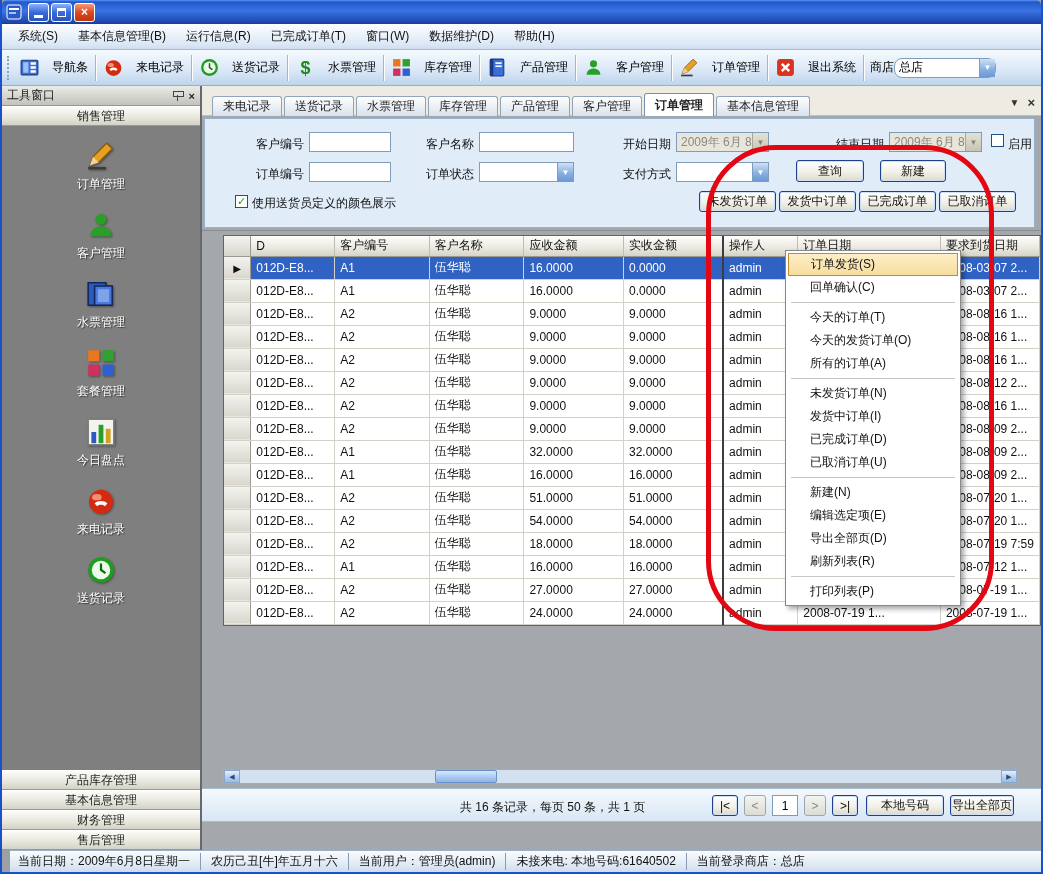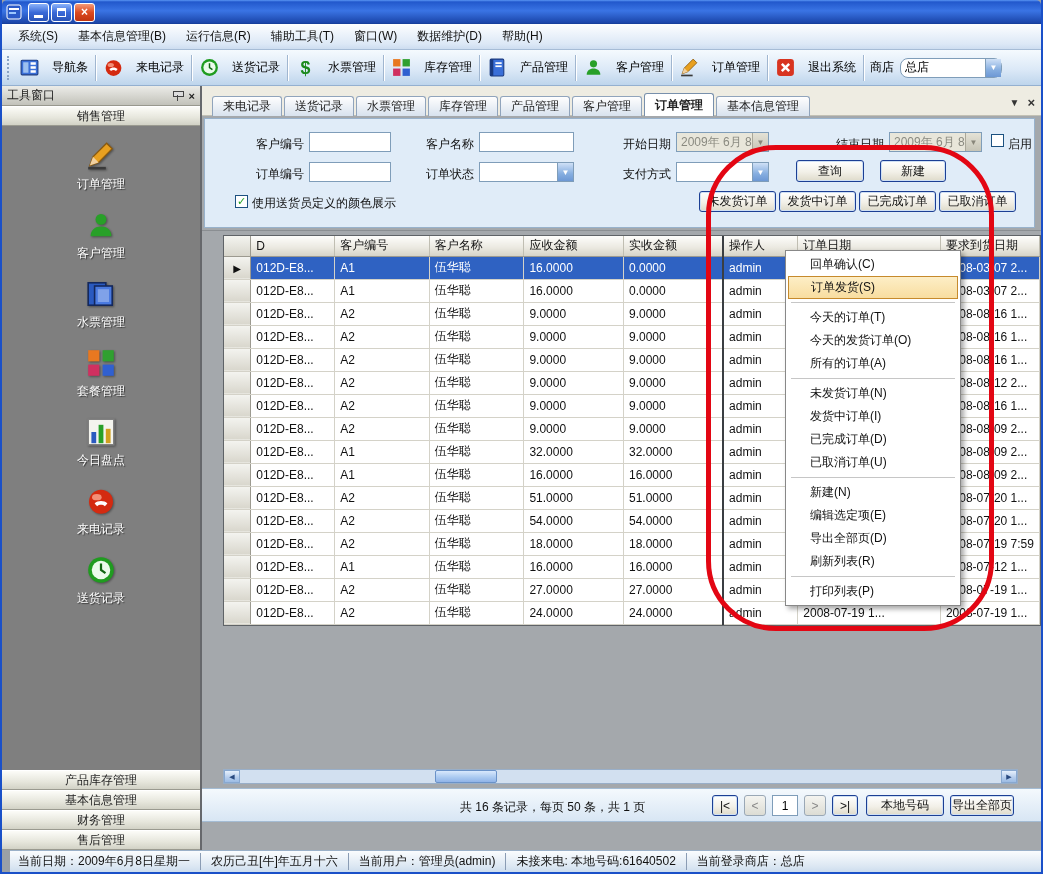--- a/index.html
+++ b/index.html
@@ -24,21 +24,21 @@
   .menu-item{padding:4px 10px;white-space:nowrap;}
 
   
   .toolbar{position:absolute;top:50px;left:0;right:0;height:36px;display:flex;align-items:center;padding:0 2px;
     background:linear-gradient(180deg,#f5fafe 0%,#dcE9f7 55%,#bed5ec 100%);border-bottom:1px solid #94b0d0;font-size:12px;}
   .tool-grip{width:4px;height:24px;margin:0 3px;border-left:2px dotted #8aa4c4;}
   .tool-btn{display:flex;align-items:center;gap:12px;padding:3px 5px;white-space:nowrap;border-radius:2px;}
   .tool-icon{width:21px;height:21px;flex:0 0 auto;display:inline-block;}
   .tool-icon svg{width:100%;height:100%;display:block;}
   .tool-sep{width:1px;height:26px;background:#a0b6d0;box-shadow:1px 0 0 #fff;margin:0 2px;flex:0 0 auto;}
-  .store-area{display:flex;align-items:center;gap:6px;margin-left:4px;white-space:nowrap;}
+  .store-area{display:flex;align-items:center;gap:0;margin-left:4px;white-space:nowrap;}
   .combo{height:20px;background:#fff;border:1px solid #7f9db9;display:flex;align-items:center;font-size:12px;}
   .combo .combo-text{flex:1;padding:0 4px;overflow:hidden;white-space:nowrap;}
   .combo .combo-arrow{width:16px;height:100%;display:flex;align-items:center;justify-content:center;color:#fff;font-size:8px;
     background:linear-gradient(180deg,#cfe0f6,#86aee0 60%,#6d98d4);border-left:1px solid #7f9db9;}
   .store-combo{width:102px;border-radius:8px;}
 
   
   .main{position:absolute;top:86px;left:0;right:0;bottom:22px;display:flex;}
   .sidebar{width:200px;flex:0 0 auto;background:#7f7f7f;display:flex;flex-direction:column;border-right:2px solid #66686c;}
   .tool-header{height:20px;background:linear-gradient(180deg,#ecece8,#c2c2ba);border-bottom:1px solid #98988e;display:flex;align-items:center;font-size:12px;padding:0 5px;color:#222;}
@@ -143,21 +143,21 @@
     <span class="win-btn">
         <span class="glyph-max"></span>
       </span>
     <span class="win-btn close">×</span>
   </div>
 
   <div class="menubar" id="menubar">
       <div class="menu-item">系统(S)</div>
       <div class="menu-item">基本信息管理(B)</div>
       <div class="menu-item">运行信息(R)</div>
-      <div class="menu-item">辅助工具(T)</div>
+      <div class="menu-item">已完成订单(T)</div>
       <div class="menu-item">窗口(W)</div>
       <div class="menu-item">数据维护(D)</div>
       <div class="menu-item">帮助(H)</div>
     </div>
 
   <div class="toolbar">
     <span class="tool-grip"></span>
     <div style="display:flex;align-items:center;" id="toolbar-buttons">
         <div class="tool-btn">
           <span class="tool-icon">
@@ -650,22 +650,22 @@
 
   <div class="statusbar" id="statusbar">
       <span class="sb-seg">当前日期：2009年6月8日星期一</span>
       <span class="sb-seg">农历己丑[牛]年五月十六</span>
       <span class="sb-seg">当前用户：管理员(admin)</span>
       <span class="sb-seg">未接来电: 本地号码:61640502</span>
       <span class="sb-seg">当前登录商店：总店</span>
     </div>
 
   <div class="context-menu" id="context-menu">
+      <div class="cm-item highlighted">订单发货(S)</div>
       <div class="cm-item">回单确认(C)</div>
-      <div class="cm-item highlighted">订单发货(S)</div>
       <div class="cm-sep"></div>
       <div class="cm-item">今天的订单(T)</div>
       <div class="cm-item">今天的发货订单(O)</div>
       <div class="cm-item">所有的订单(A)</div>
       <div class="cm-sep"></div>
       <div class="cm-item">未发货订单(N)</div>
       <div class="cm-item">发货中订单(I)</div>
       <div class="cm-item">已完成订单(D)</div>
       <div class="cm-item">已取消订单(U)</div>
       <div class="cm-sep"></div>

